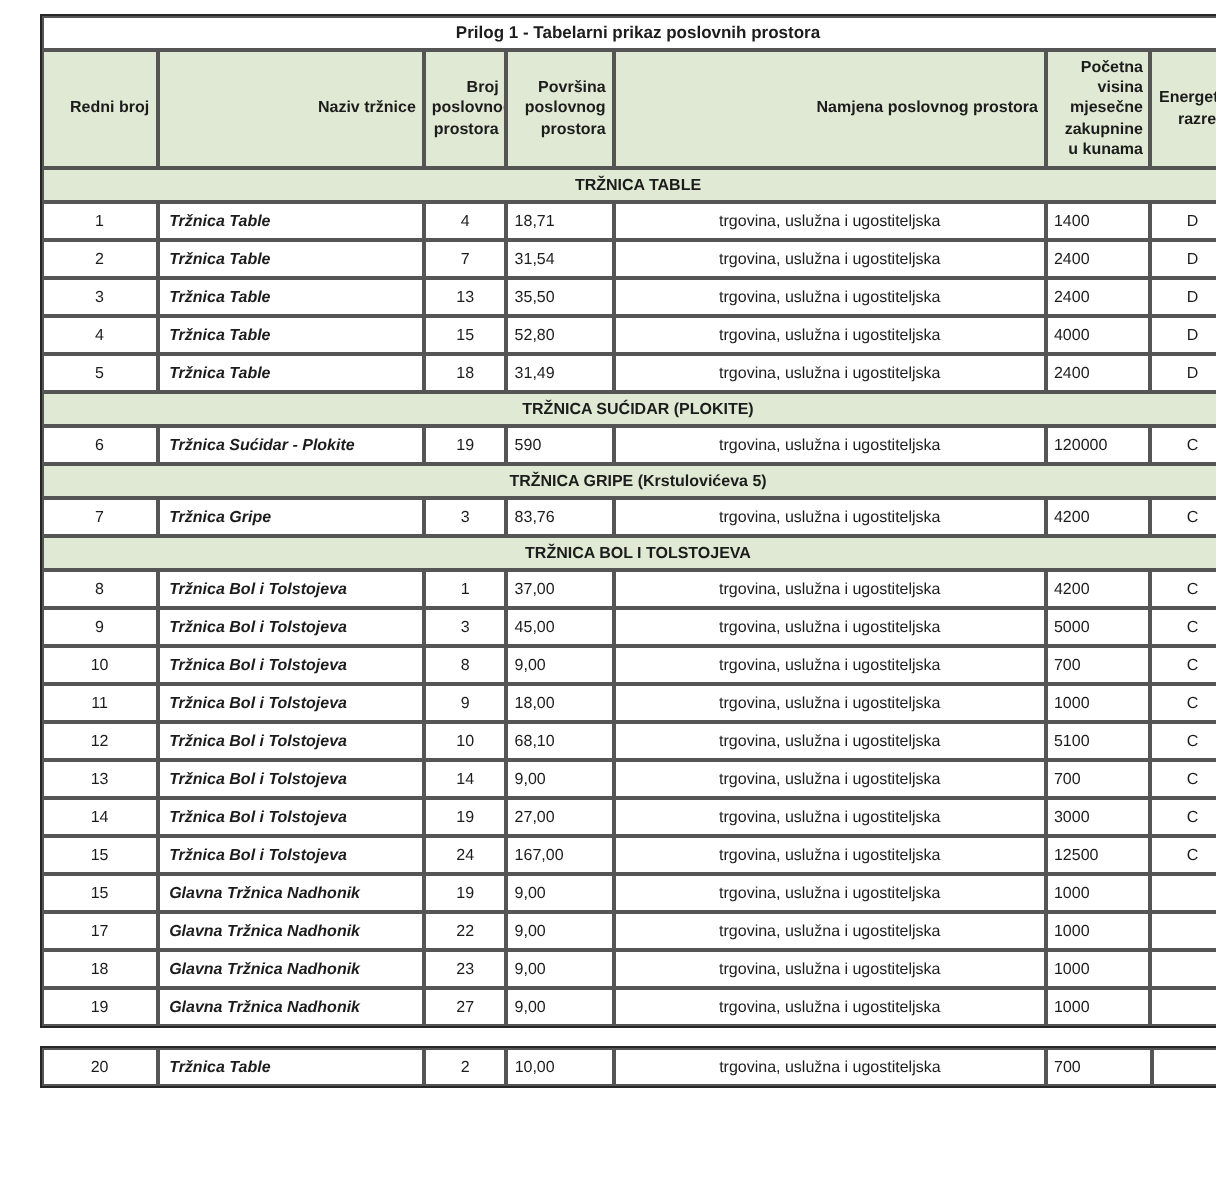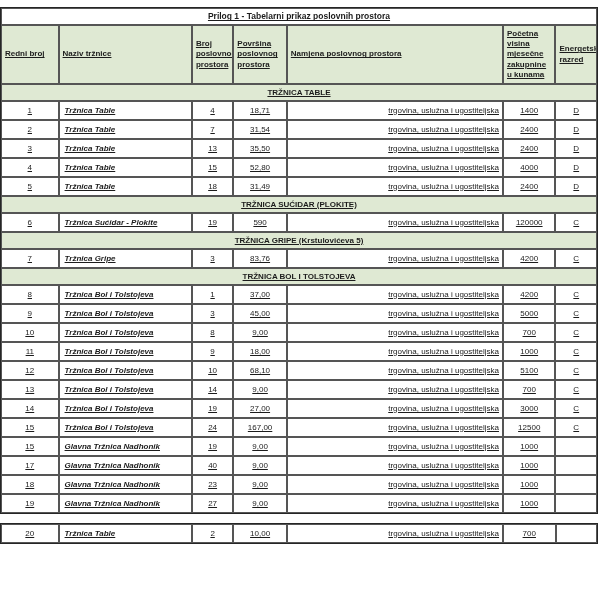--- a/index.html
+++ b/index.html
@@ -8,21 +8,21 @@
     --border:#555555;
     --outer:#262626;
     --text:#1c1c1c;
   }
   html,body{margin:0;padding:0;background:#ffffff;}
   body{
     width:608px;height:600px;overflow:hidden;
     font-family:"Liberation Sans", sans-serif;
     color:var(--text);
   }
-  .page{padding:7px 5px 0 0;text-decoration:underline;}
+  .page{padding:7px 5px 0 20px;}
   table{
     border-collapse:separate;
     border-spacing:0;
     table-layout:fixed;
     width:598px;
     border:1px solid var(--outer);
     background:#fff;
   }
   td,th{
     border:1px solid var(--border);
@@ -37,34 +37,34 @@
     height:15px;
     text-align:center;
     font-weight:bold;
     font-size:8.5px;
     background:var(--row-bg);
   }
   tr.header-row th{
     height:57px;
     background:var(--section-bg);
     font-weight:bold;
-    text-align:left;
+    text-align:right;
     white-space:normal;
     line-height:1.3;
   }
   tr.section-row td{
     height:15px;
     background:var(--section-bg);
     font-weight:bold;
     text-align:center;
   }
   tr.data-row td{height:17px;background:var(--row-bg);}
   td.c{text-align:center;}
-  td.r{text-align:center;}
-  td.l{text-align:right;}
+  td.r{text-align:left;}
+  td.l{text-align:center;}
   td.name{text-align:left;font-weight:bold;font-style:italic;padding-left:5px;}
   .table-gap{height:9px;}
 </style>
 </head>
 <body>
 
 <div class="page">
 
   <table>
     <colgroup>
@@ -243,21 +243,21 @@
           <td class="name">Glavna Tržnica Nadhonik</td>
           <td class="c">19</td>
           <td class="r">9,00</td>
           <td class="l">trgovina, uslužna i ugostiteljska</td>
           <td class="r">1000</td>
           <td class="c"></td>
         </tr>
         <tr class="data-row">
           <td class="c">17</td>
           <td class="name">Glavna Tržnica Nadhonik</td>
-          <td class="c">40</td>
+          <td class="c">22</td>
           <td class="r">9,00</td>
           <td class="l">trgovina, uslužna i ugostiteljska</td>
           <td class="r">1000</td>
           <td class="c"></td>
         </tr>
         <tr class="data-row">
           <td class="c">18</td>
           <td class="name">Glavna Tržnica Nadhonik</td>
           <td class="c">23</td>
           <td class="r">9,00</td>

